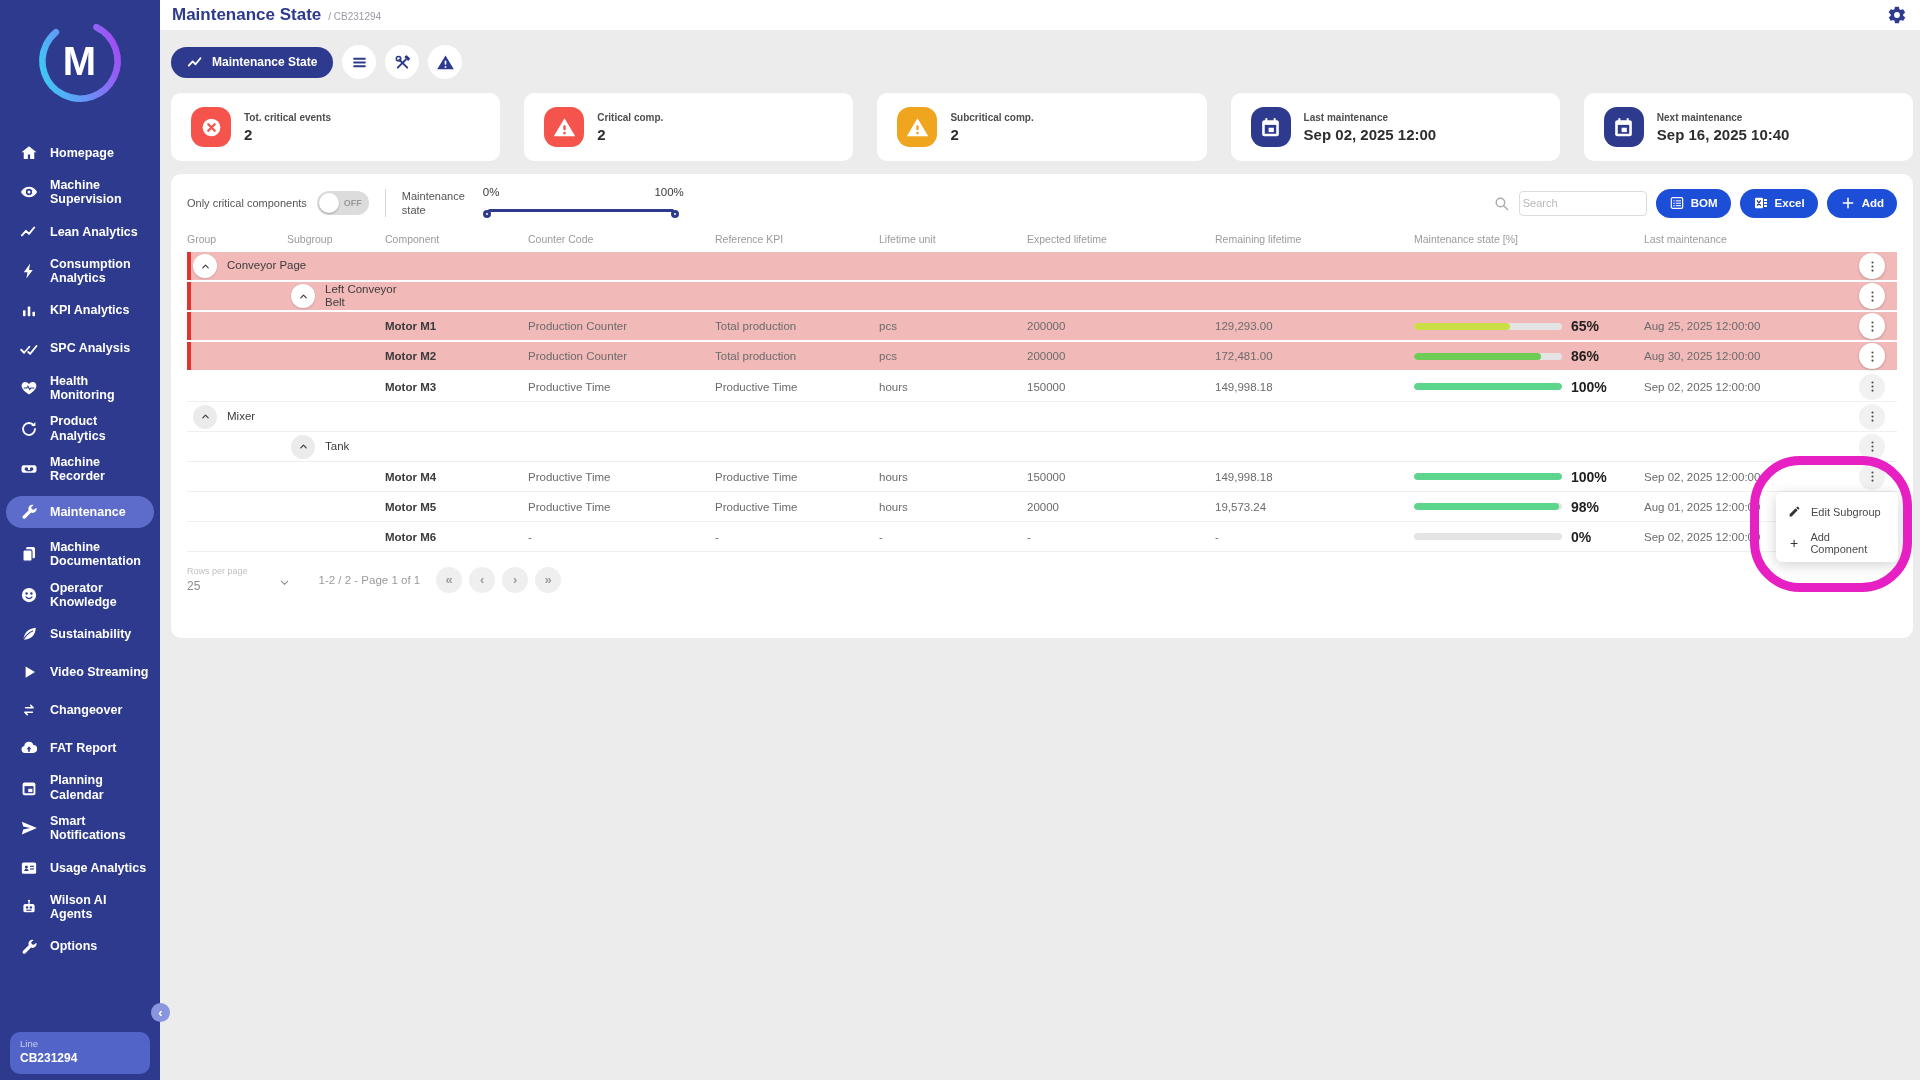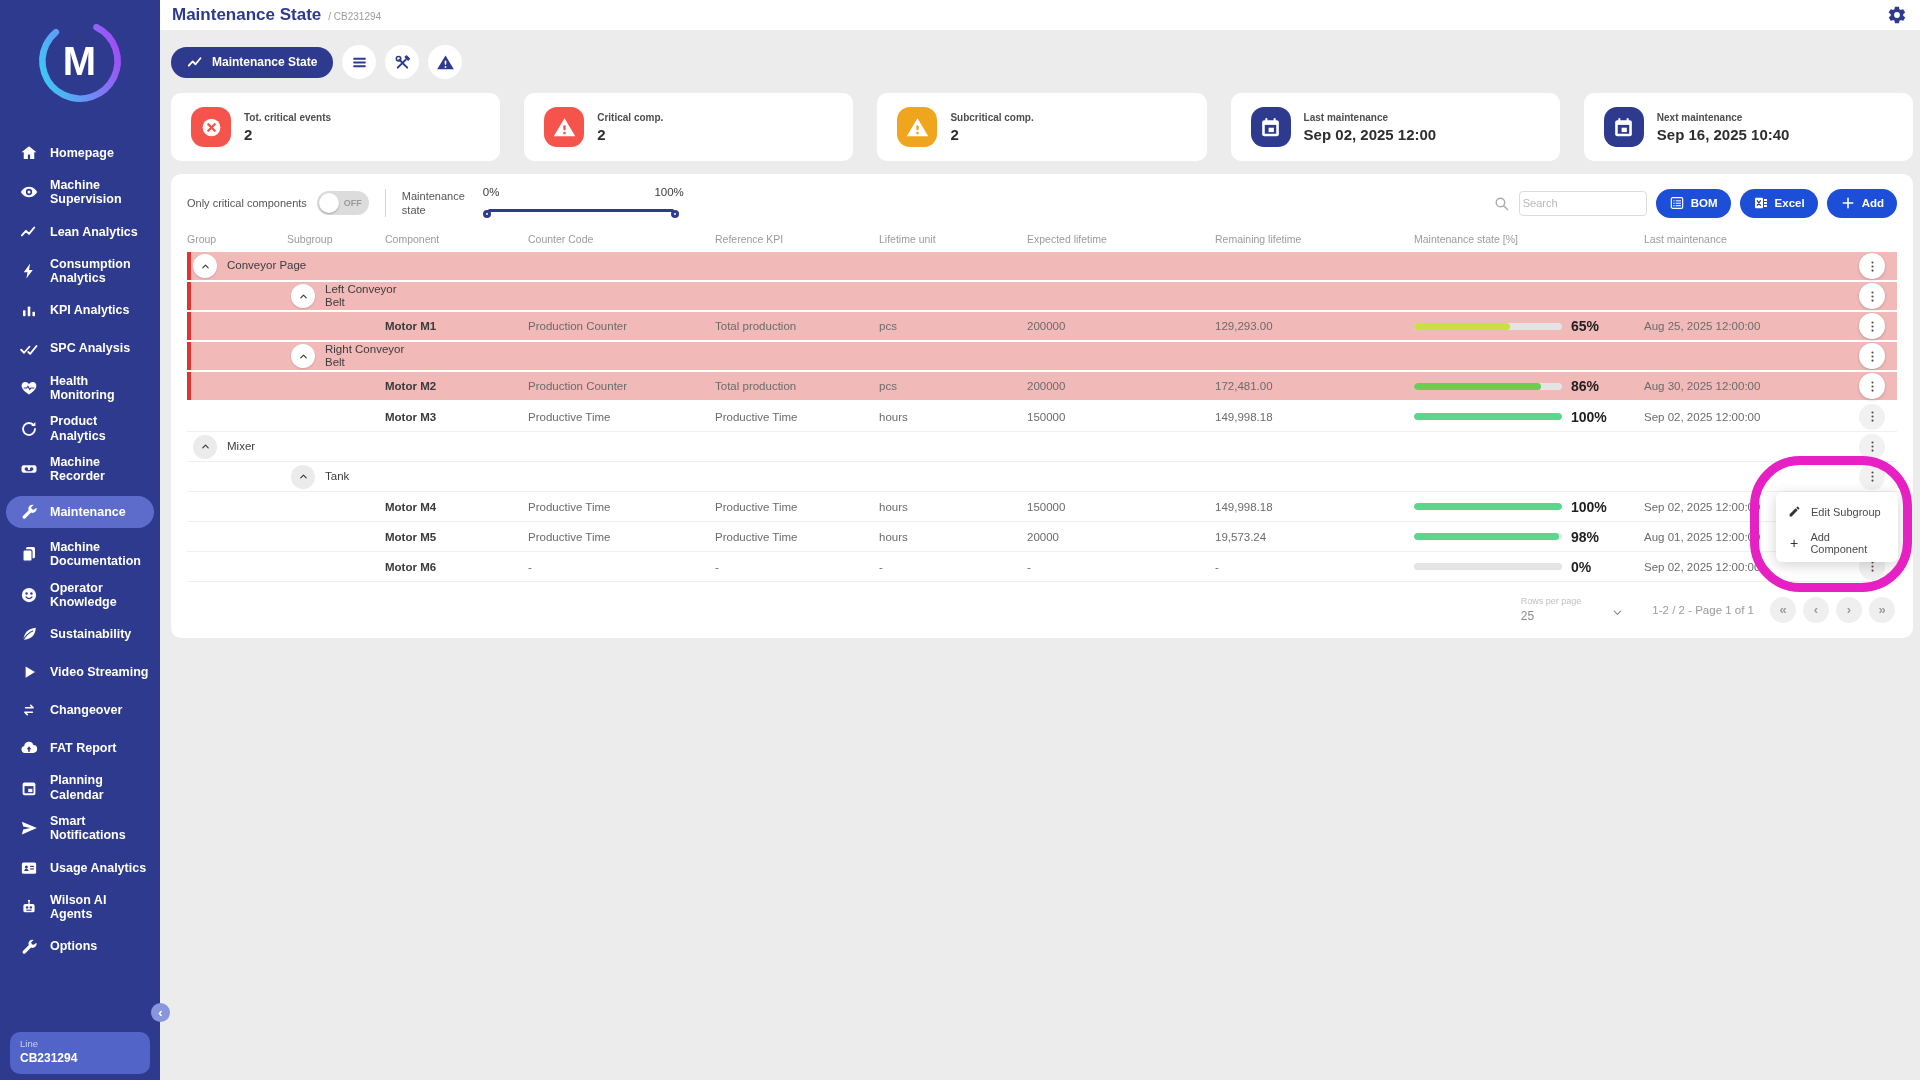--- a/index.html
+++ b/index.html
@@ -82,21 +82,21 @@
   .comp-name{font-weight:bold;color:#3a3a3a}
   .state-cell{display:flex;align-items:center}
   .bar{width:148px;height:7px;border-radius:4px;background:#e4e4e4;overflow:hidden;flex-shrink:0}
   .bar i{display:block;height:100%;border-radius:4px}
   .pct{font-size:14px;font-weight:bold;color:#1f1f1f;margin-left:9px}
   .kebab-wrap{width:50px;display:flex;justify-content:center;flex-shrink:0}
   .kebab{width:26px;height:26px;border-radius:50%;background:#f1f1f1;display:flex;align-items:center;justify-content:center;cursor:pointer}
   .critical .kebab{background:#fff;box-shadow:0 1px 3px rgba(0,0,0,.2)}
   .kebab svg{width:15px;height:15px;fill:#4a4a4a}
   
-  .pager{display:flex;align-items:center;justify-content:flex-end;margin-top:14px;padding-right:2px}
+  .pager{display:flex;align-items:center;justify-content:flex-start;margin-top:14px;padding-right:2px}
   .rpp{display:flex;align-items:flex-end;gap:30px;margin-right:28px}
   .rpp-lbl{font-size:9px;color:#c0c0c0;margin-bottom:3px}
   .rpp-val{font-size:12px;color:#8b8b8b}
   .rpp-chev svg{width:13px;height:13px;fill:none;stroke:#8b8b8b;stroke-width:2;stroke-linecap:round;stroke-linejoin:round}
   .range{font-size:11.5px;color:#9b9b9b;margin-right:16px}
   .pg-btns{display:flex;gap:7px}
   .pg-btn{width:26px;height:26px;border-radius:50%;background:#efefef;border:none;color:#9b9b9b;font-size:13px;font-weight:bold;display:flex;align-items:center;justify-content:center;font-family:inherit;cursor:pointer}
   
   .ctx{position:absolute;left:1776px;top:492px;width:122px;background:#fff;border-radius:6px;box-shadow:0 3px 14px rgba(0,0,0,.18);padding:4px 0;z-index:50}
   .ctx-item{display:flex;align-items:center;gap:10px;height:31px;padding:0 12px;font-size:11px;color:#4a4a4a;cursor:pointer}
@@ -570,38 +570,20 @@
               <span class="kebab-wrap">
                 <span class="kebab">
                   <svg viewBox="0 0 24 24">
                     <circle cx="12" cy="5.5" r="1.7"></circle>
                     <circle cx="12" cy="12" r="1.7"></circle>
                     <circle cx="12" cy="18.5" r="1.7"></circle>
                   </svg>
                 </span>
               </span>
             </div>
-            <div class="trow flexrow sub critical">
-              <span class="chev">
-                <svg viewBox="0 0 24 24">
-                  <path d="M7 14.5 12 9.5l5 5"></path>
-                </svg>
-              </span>
-              <span class="g-lbl">Right Conveyor Belt</span>
-              <span class="spacer"></span>
-              <span class="kebab-wrap">
-                <span class="kebab">
-                  <svg viewBox="0 0 24 24">
-                    <circle cx="12" cy="5.5" r="1.7"></circle>
-                    <circle cx="12" cy="12" r="1.7"></circle>
-                    <circle cx="12" cy="18.5" r="1.7"></circle>
-                  </svg>
-                </span>
-              </span>
-            </div>
             <div class="trow grid critical">
               <span></span>
               <span></span>
               <span class="cell comp-name">Motor M2</span>
               <span class="cell">Production Counter</span>
               <span class="cell">Total production</span>
               <span class="cell">pcs</span>
               <span class="cell">200000</span>
               <span class="cell">172,481.00</span>
               <span class="state-cell">

